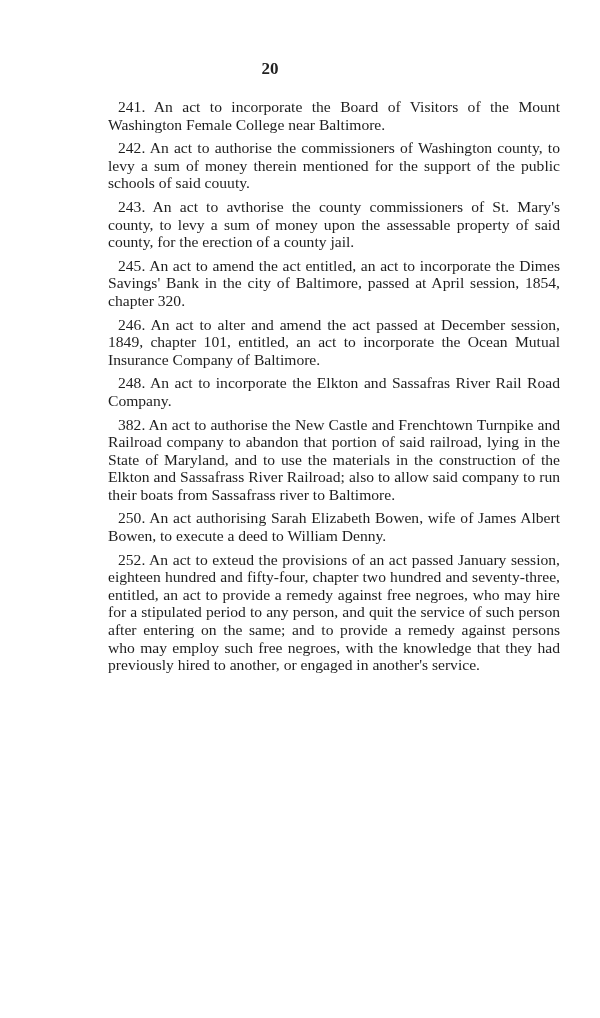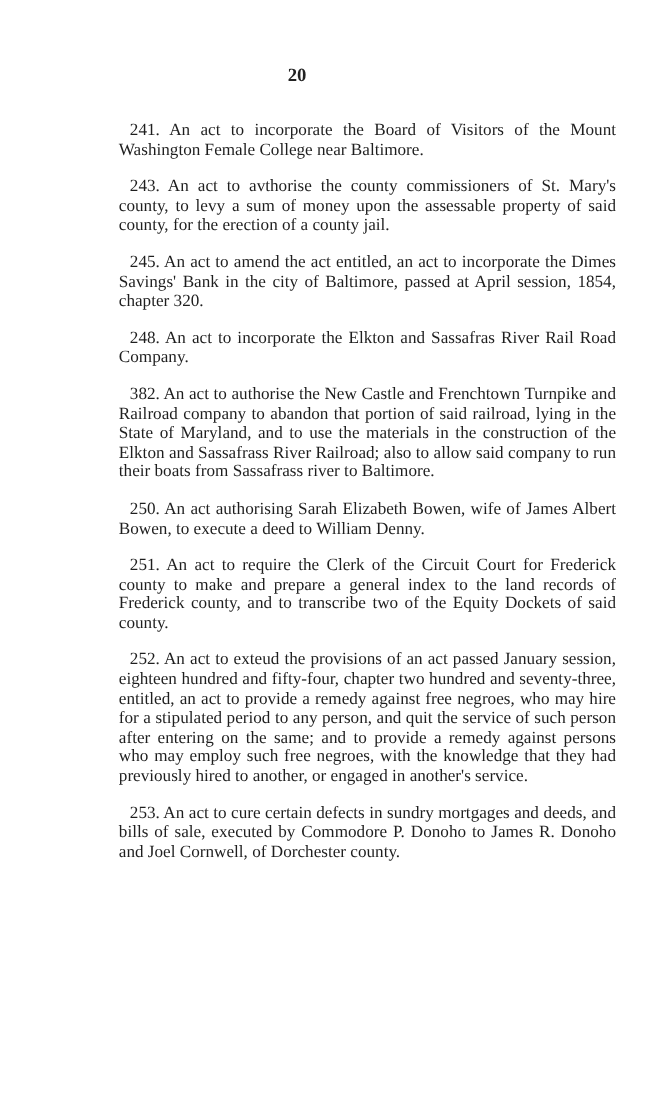--- a/index.html
+++ b/index.html
@@ -12,36 +12,36 @@
     .page-number {
       position: absolute; top: 44px; left: 0; width: 100%;
       text-align: center; font-size: 17px; font-weight: bold; color: #222;
     }
     .entries {
       position: absolute; left: 108px; width: 452px; top: 79px;
       font-size: 15.6px; line-height: 17.6px;
       text-align: justify;
     }
     .entry {
-      margin: 16px 0 6px 0;
+      margin: 4px 0 6px 0;
       text-indent: 10px;
       hyphens: none;
     }
     .entry .num { font-weight: normal; }
   </style>
 </head>
 <body>
 
 <div class="page">
   <div class="page-number">20</div>
 
   <div class="entries">
     <p class="entry"><span class="num">241.</span> <span>An act to incorporate the Board of Visitors of the Mount Washington Female College near Baltimore.</span></p>
+    <p class="entry"><span class="num">242.</span> <span>An act to authorise the commissioners of Washington county, to levy a sum of money therein mentioned for the support of the public schools of said couuty.</span></p>
     <p class="entry"><span class="num">243.</span> <span>An act to avthorise the county commissioners of St. Mary's county, to levy a sum of money upon the assessable property of said county, for the erection of a county jail.</span></p>
     <p class="entry"><span class="num">245.</span> <span>An act to amend the act entitled, an act to incorporate the Dimes Savings' Bank in the city of Baltimore, passed at April session, 1854, chapter 320.</span></p>
+    <p class="entry"><span class="num">246.</span> <span>An act to alter and amend the act passed at December session, 1849, chapter 101, entitled, an act to incorporate the Ocean Mutual Insurance Company of Baltimore.</span></p>
     <p class="entry"><span class="num">248.</span> <span>An act to incorporate the Elkton and Sassafras River Rail Road Company.</span></p>
     <p class="entry"><span class="num">382.</span> <span>An act to authorise the New Castle and Frenchtown Turnpike and Railroad company to abandon that portion of said railroad, lying in the State of Maryland, and to use the materials in the construction of the Elkton and Sassafrass River Railroad; also to allow said company to run their boats from Sassafrass river to Baltimore.</span></p>
     <p class="entry"><span class="num">250.</span> <span>An act authorising Sarah Elizabeth Bowen, wife of James Albert Bowen, to execute a deed to William Denny.</span></p>
-    <p class="entry"><span class="num">251.</span> <span>An act to require the Clerk of the Circuit Court for Frederick county to make and prepare a general index to the land records of Frederick county, and to transcribe two of the Equity Dockets of said county.</span></p>
     <p class="entry"><span class="num">252.</span> <span>An act to exteud the provisions of an act passed January session, eighteen hundred and fifty-four, chapter two hundred and seventy-three, entitled, an act to provide a remedy against free negroes, who may hire for a stipulated period to any person, and quit the service of such person after entering on the same; and to provide a remedy against persons who may employ such free negroes, with the knowledge that they had previously hired to another, or engaged in another's service.</span></p>
-    <p class="entry"><span class="num">253.</span> <span>An act to cure certain defects in sundry mortgages and deeds, and bills of sale, executed by Commodore P. Donoho to James R. Donoho and Joel Cornwell, of Dorchester county.</span></p>
   </div>
 </div>
 
 </body></html>

